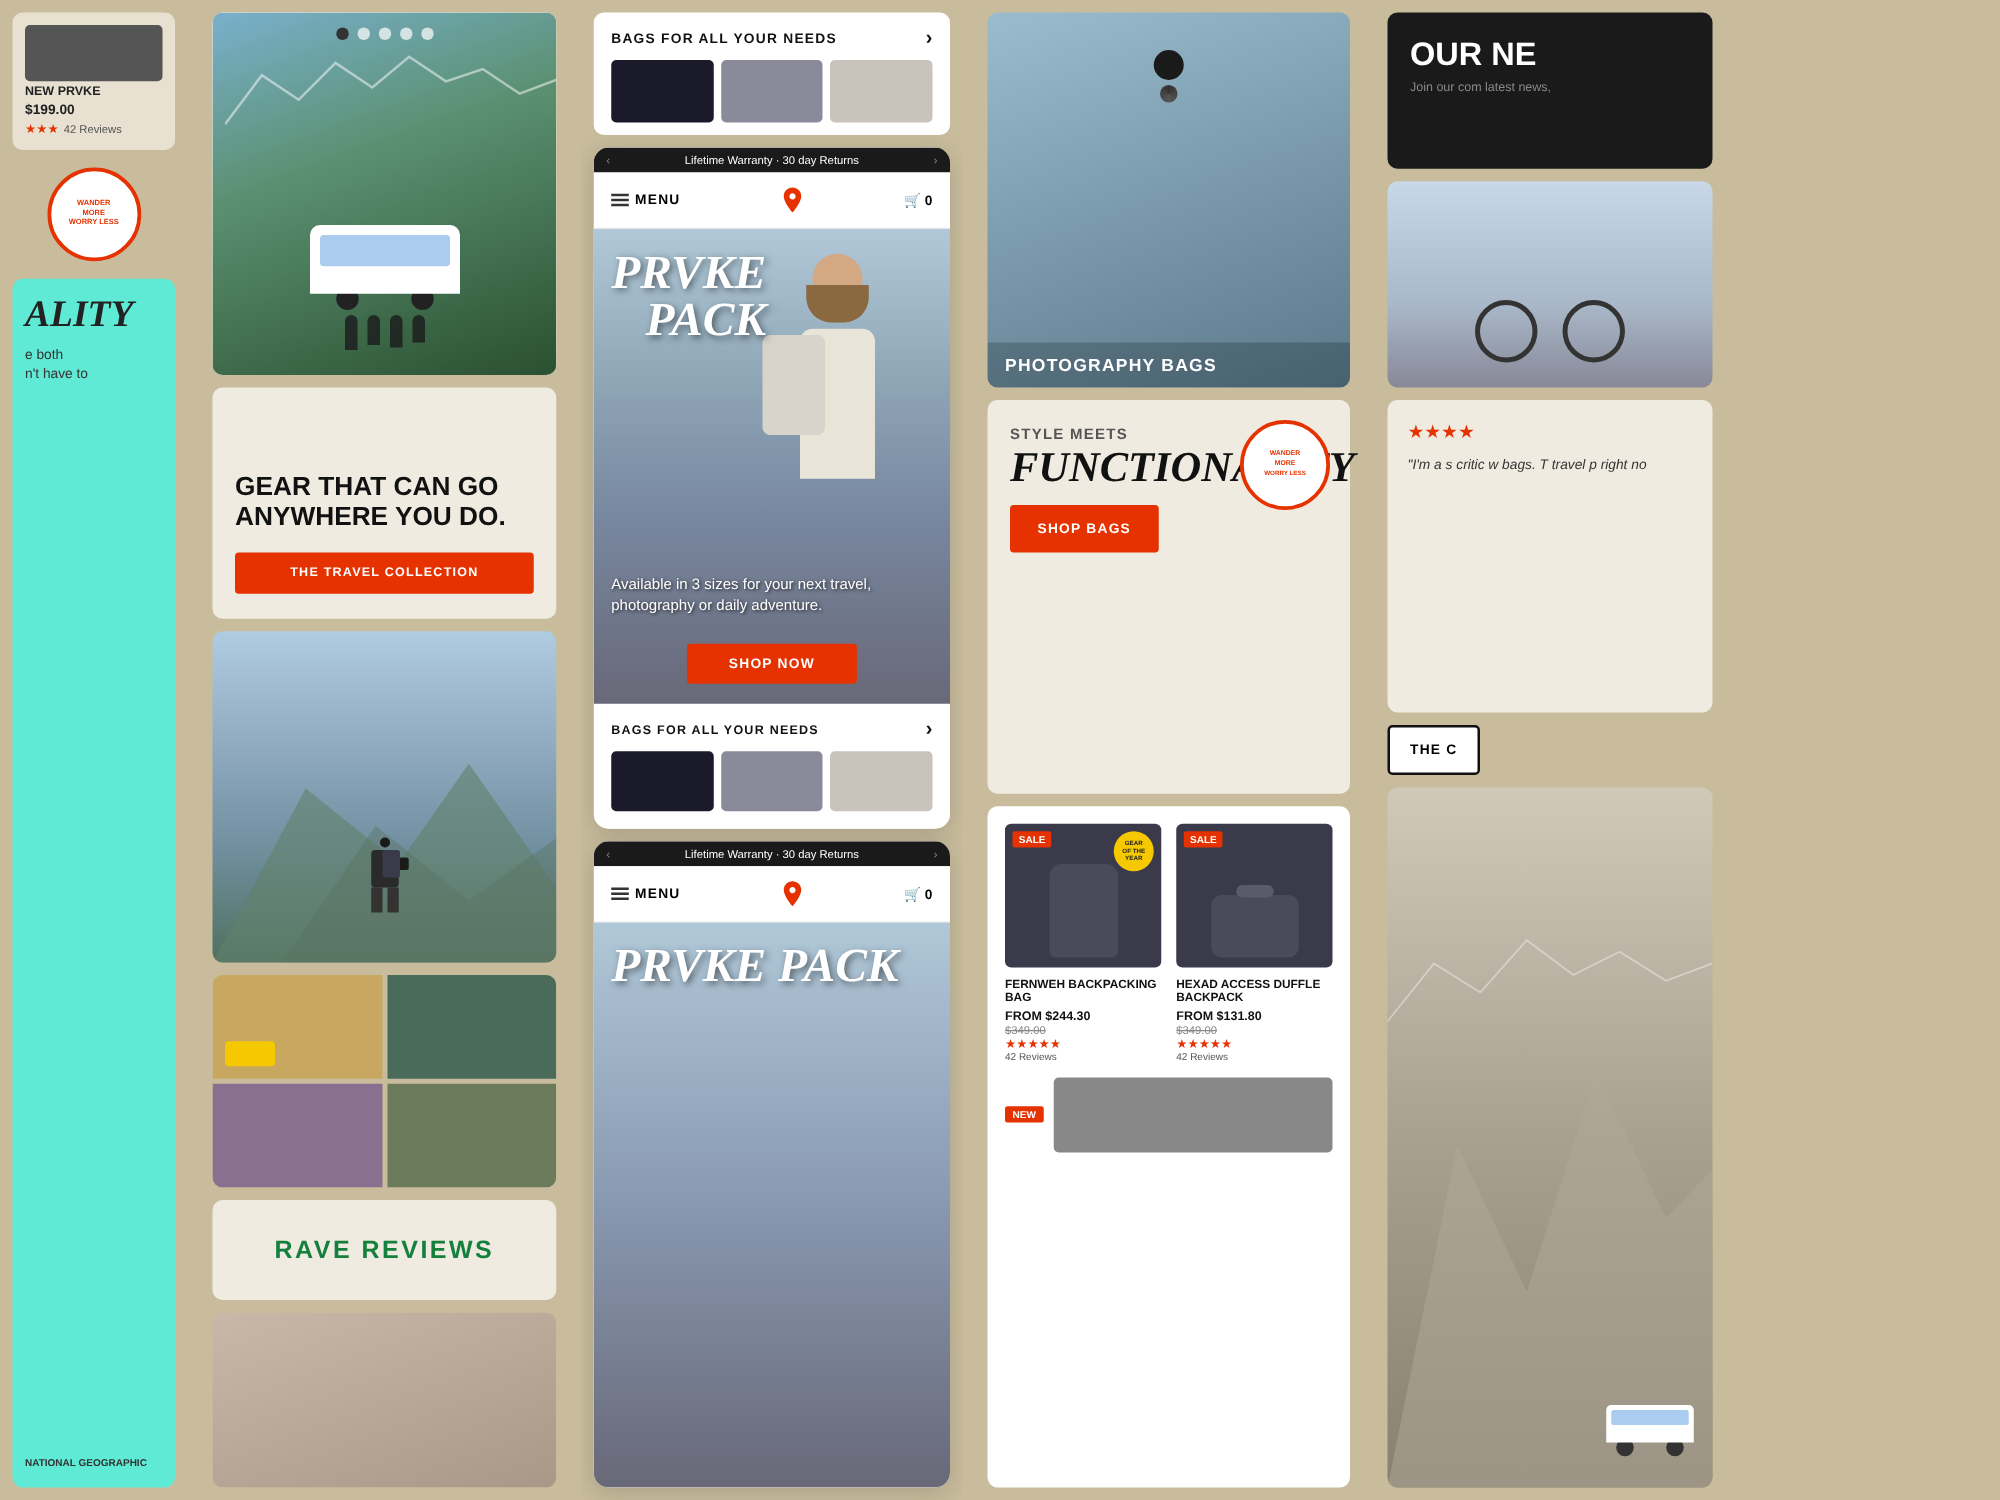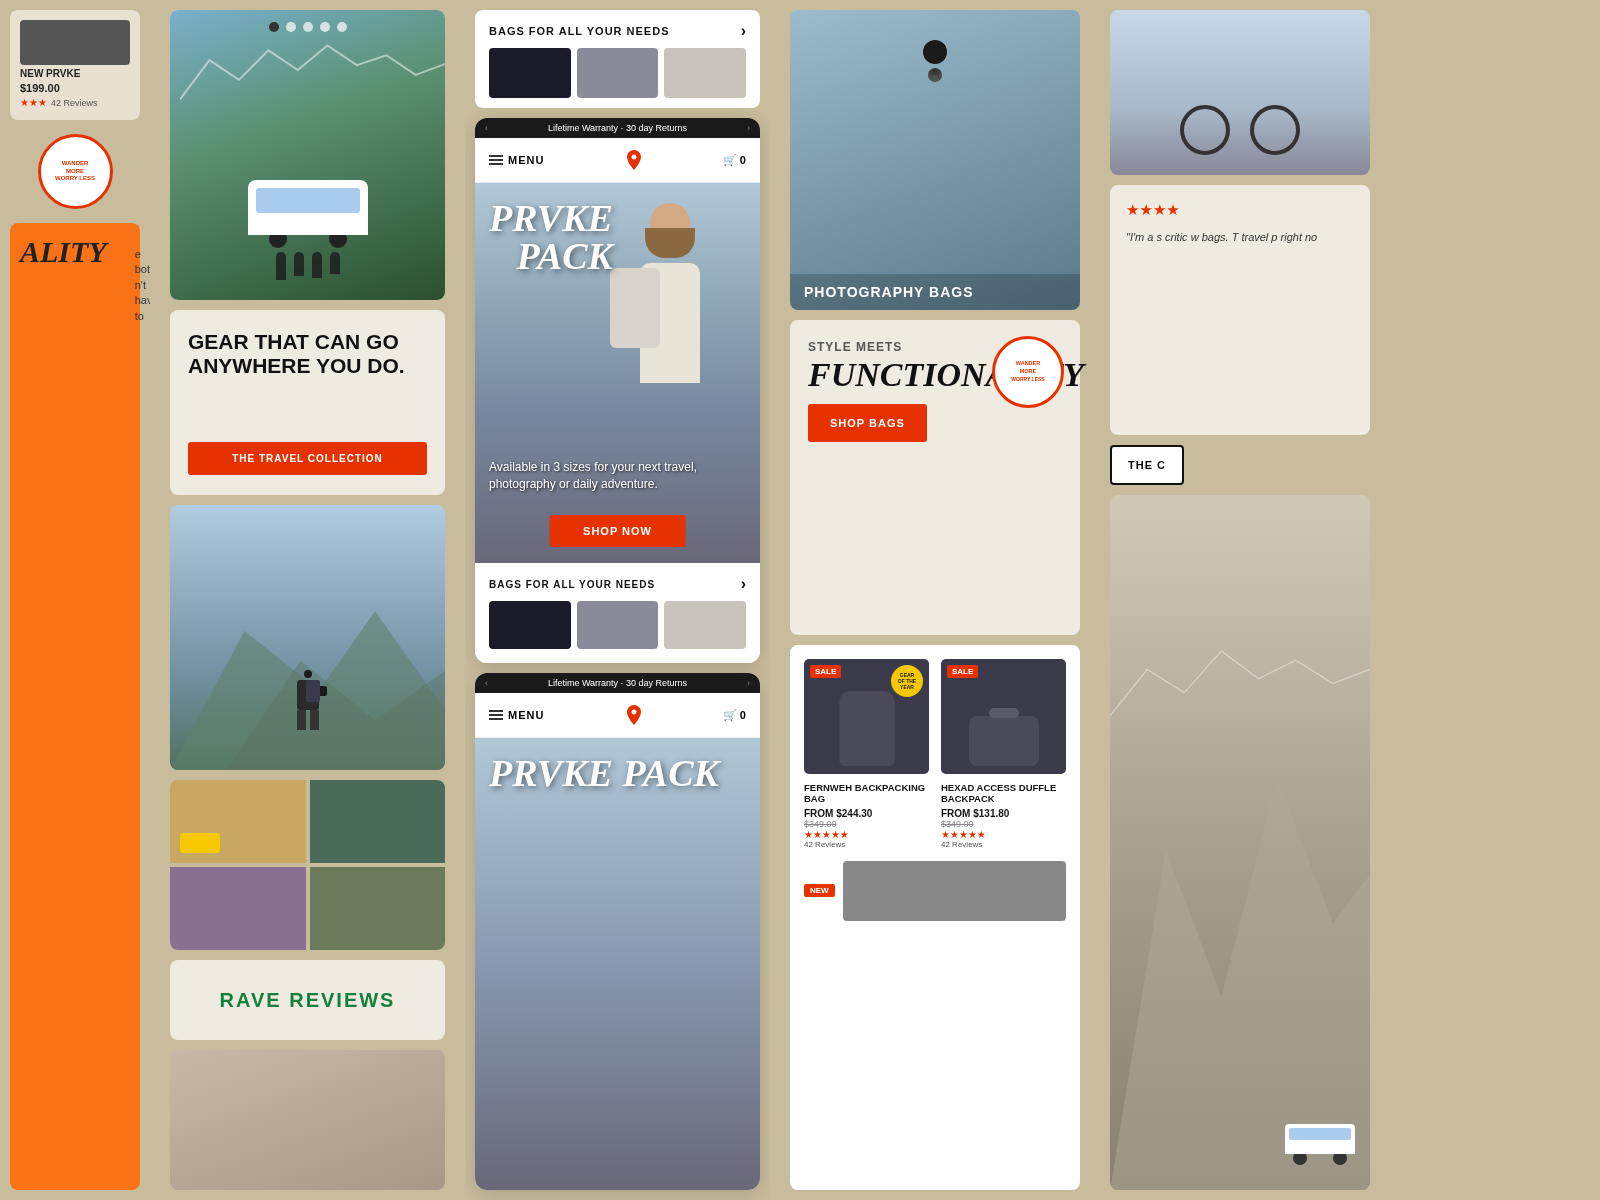--- a/index.html
+++ b/index.html
@@ -28,21 +28,21 @@
   </div>
 
   <div style="display:flex; justify-content:center; margin:4px 0;">
     <div style="width:75px; height:75px; border-radius:50%; border:3px solid #e63200; background:white; display:flex; flex-direction:column; align-items:center; justify-content:center; text-align:center; padding:6px;">
       <div style="font-size:6px; font-weight:bold; color:#e63200; line-height:1.3; text-transform:uppercase;">
         WANDER<br>MORE<br>WORRY LESS
       </div>
     </div>
   </div>
 
-  <div style="background:#f97316; border-radius:8px; padding:14px 10px; flex:1; display:flex; flex-direction:row;gap:28px;">
+  <div style="background:#5eead4; border-radius:8px; padding:14px 10px; flex:1; display:flex; flex-direction:column;">
     <div style="font-family:'Georgia',serif; font-style:italic; font-size:30px; font-weight:bold; color:#222; line-height:1;">ALITY</div>
     <div style="font-size:11px; color:#333; margin-top:10px; line-height:1.4;">e both<br>n't have to</div>
     <div style="margin-top:auto;">
       <div style="font-size:8px; font-weight:bold; color:#333; text-transform:uppercase; line-height:1.3;">NATIONAL GEOGRAPHIC</div>
     </div>
   </div>
 </div>
 
 <div style="position:absolute; left:160px; top:0; width:295px; height:1200px; padding:10px; display:flex; flex-direction:column; gap:10px; overflow:hidden;">
 
@@ -73,21 +73,21 @@
           <div style="width:10px; height:22px; background:#1a1a1a; border-radius:5px 5px 0 0; opacity:0.8;"></div>
         </div>
       </div>
 
       <svg style="position:absolute; top:30px; left:10px; width:100%; height:60px; opacity:0.5;" viewBox="0 0 280 60">
         <polyline points="0,60 30,20 60,40 90,10 120,30 150,5 180,25 210,15 240,35 280,20" fill="none" stroke="white" stroke-width="2"></polyline>
       </svg>
     </div>
   </div>
 
-  <div style="background:#f0ebe0; border-radius:8px; padding:20px 18px; height:185px; display:flex; flex-direction:column; justify-content:space-between;">
+  <div style="background:#f0ebe0; border-radius:8px; padding:20px 18px; height:185px; display:flex; flex-direction:column; justify-content:flex-end;">
     <div style="font-size:21px; font-weight:900; color:#111; line-height:1.15; text-transform:uppercase; margin-bottom:16px;">GEAR THAT CAN GO ANYWHERE YOU DO.</div>
     <button style="background:#e63200; color:white; border:none; padding:11px 14px; font-size:10px; font-weight:bold; letter-spacing:1px; text-transform:uppercase; border-radius:3px; cursor:pointer; width:100%;">THE TRAVEL COLLECTION</button>
   </div>
 
   <div style="border-radius:8px; overflow:hidden; height:265px; background:linear-gradient(180deg, #b0cce0 0%, #90aac0 35%, #7090a0 65%, #507060 100%); position:relative;">
 
     <svg style="position:absolute; bottom:0; left:0; width:100%; height:60%;" viewBox="0 0 295 160" preserveAspectRatio="none">
       <polygon points="0,160 80,20 160,80 220,0 295,100 295,160" fill="#60806a" opacity="0.6"></polygon>
       <polygon points="60,160 140,50 220,110 295,60 295,160" fill="#5a7060" opacity="0.4"></polygon>
     </svg>
@@ -289,20 +289,24 @@
 
     <div style="margin-top:12px; display:flex; align-items:center; gap:8px;">
       <span style="background:#e63200; color:white; font-size:8px; font-weight:bold; padding:2px 6px; border-radius:2px; text-transform:uppercase;">NEW</span>
       <div style="flex:1; height:60px; background:#888; border-radius:4px;"></div>
     </div>
   </div>
 </div>
 
 <div style="position:absolute; left:1100px; top:0; width:280px; height:1200px; padding:10px; display:flex; flex-direction:column; gap:10px; overflow:hidden;">
 
+  <div style="background:#1a1a1a; border-radius:8px; padding:18px; height:125px;">
+    <div style="font-size:26px; font-weight:900; color:white; text-transform:uppercase;">OUR NE</div>
+    <div style="font-size:10px; color:#888; margin-top:5px; line-height:1.4;">Join our com latest news,</div>
+  </div>
 
   <div style="border-radius:8px; overflow:hidden; height:165px; background:linear-gradient(180deg, #c8d8e8 0%, #a8b8c8 60%, #888898 100%); position:relative;">
 
     <div style="position:absolute; bottom:20px; left:50%; transform:translateX(-50%); display:flex; align-items:center; gap:20px;">
       <div style="width:50px; height:50px; border-radius:50%; border:4px solid #333; background:transparent;"></div>
       <div style="width:50px; height:50px; border-radius:50%; border:4px solid #333; background:transparent;"></div>
     </div>
   </div>
 
   <div style="background:#f0ebe0; border-radius:8px; padding:16px; height:250px;">

